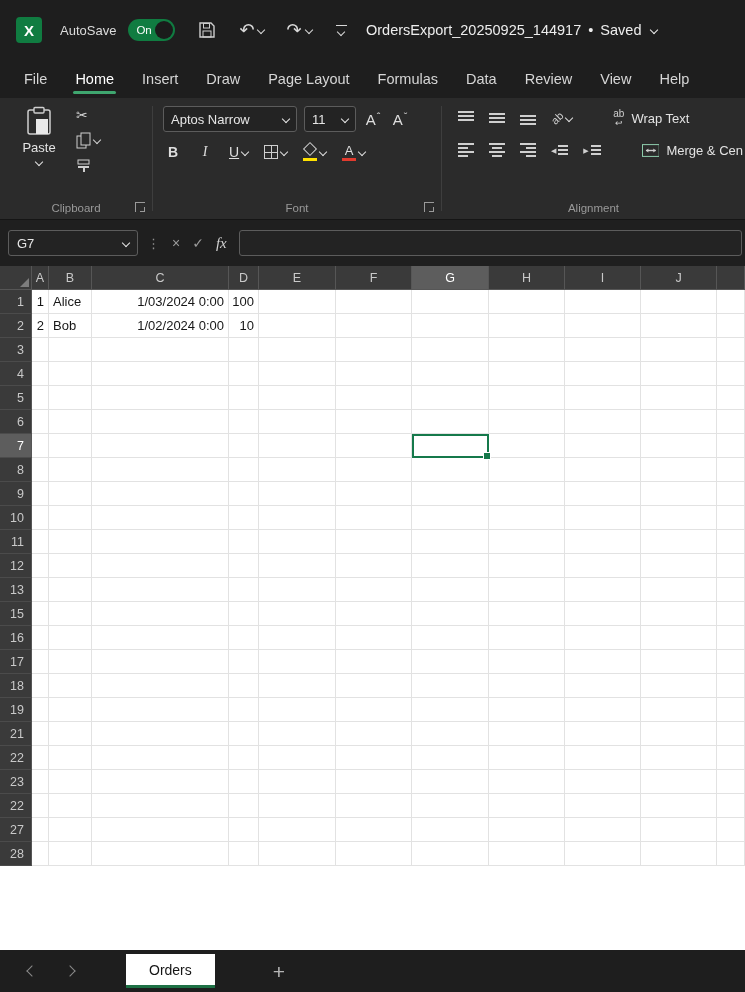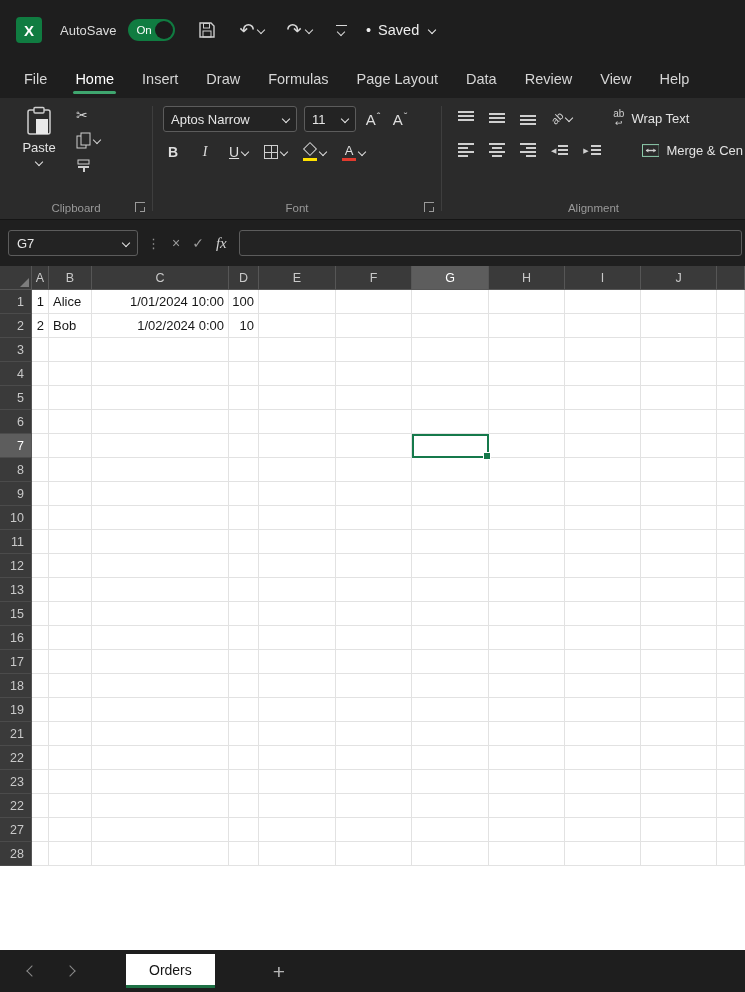--- a/index.html
+++ b/index.html
@@ -150,33 +150,34 @@
     </button>
     <button class="tb-btn mlx dim">
       <span class="glyph">↷</span>
       <span class="chev sm"></span>
     </button>
     <button class="qat tb-btn">
       <span class="bar"></span>
       <span class="chev sm"></span>
     </button>
     <div class="doc-title">
+      <span>OrdersExport_20250925_144917</span>
       <span>•</span>
       <span>Saved</span>
       <span class="chev sm"></span>
     </div>
   </div>
 
   <div class="menubar">
       <div class="mtab">File</div>
       <div class="mtab active">Home</div>
       <div class="mtab">Insert</div>
       <div class="mtab">Draw</div>
+      <div class="mtab">Page Layout</div>
       <div class="mtab">Formulas</div>
-      <div class="mtab">Page Layout</div>
       <div class="mtab">Data</div>
       <div class="mtab">Review</div>
       <div class="mtab">View</div>
       <div class="mtab">Help</div>
     </div>
 
   <div class="ribbon">
 
     <div class="rgroup" style="width:152px;">
       <div class="rgroup-content clip-wrap">
@@ -400,21 +401,21 @@
         <div class="g-colhdr sel" style="width: 77px;">G</div>
         <div class="g-colhdr" style="width: 76px;">H</div>
         <div class="g-colhdr" style="width: 76px;">I</div>
         <div class="g-colhdr" style="width: 76px;">J</div>
         <div class="g-colhdr" style="width: 28px;"></div>
       </div>
       <div class="g-row">
         <div class="g-rowhdr">1</div>
         <div class="g-cell num" style="width: 17px;">1</div>
         <div class="g-cell txt" style="width: 43px;">Alice</div>
-        <div class="g-cell num" style="width: 137px;">1/01/2024 10:00</div>
+        <div class="g-cell num" style="width: 137px;">1/03/2024 0:00</div>
         <div class="g-cell num" style="width: 30px;">100</div>
         <div class="g-cell" style="width: 77px;"></div>
         <div class="g-cell" style="width: 76px;"></div>
         <div class="g-cell" style="width: 77px;"></div>
         <div class="g-cell" style="width: 76px;"></div>
         <div class="g-cell" style="width: 76px;"></div>
         <div class="g-cell" style="width: 76px;"></div>
         <div class="g-cell" style="width: 28px;"></div>
       </div>
       <div class="g-row">

